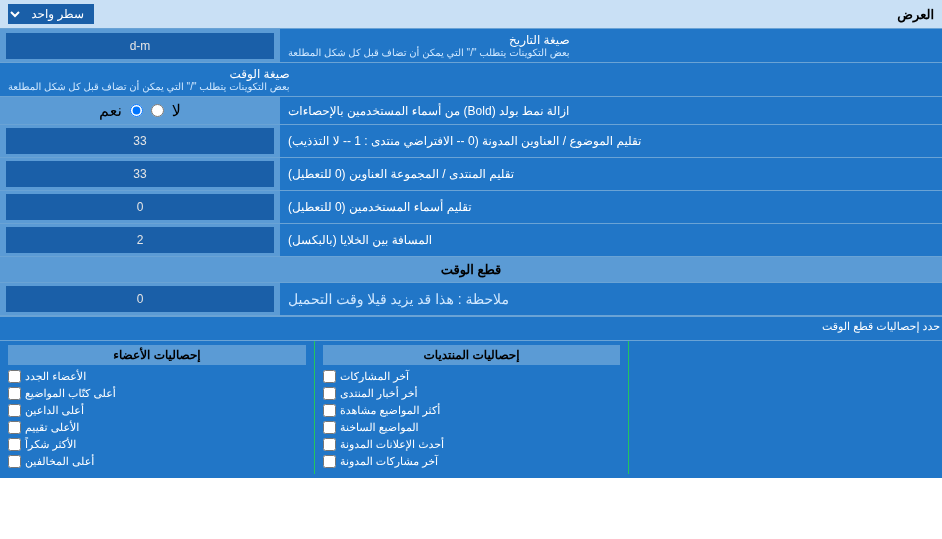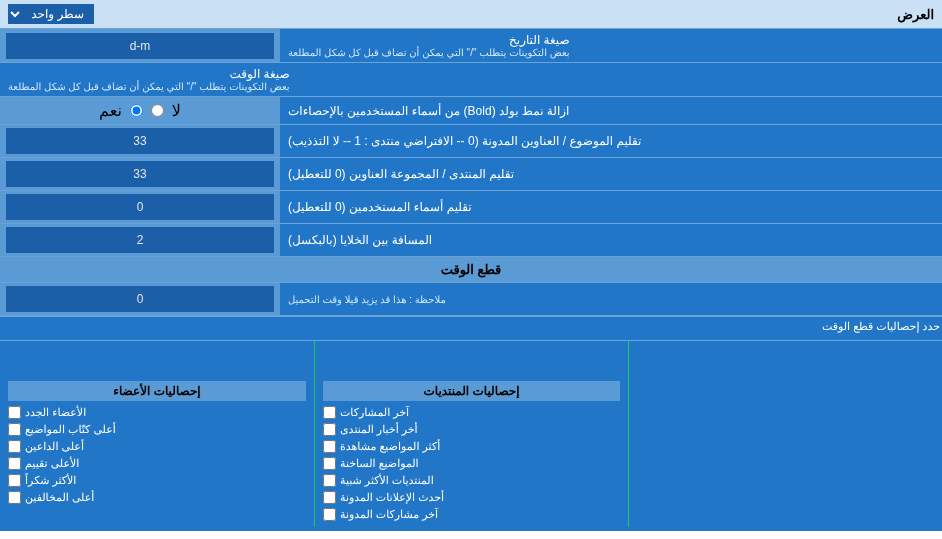--- a/index.html
+++ b/index.html
@@ -117,21 +117,20 @@
       border-left: none;
     }
 
     .stats-col-header {
       background: #5b9bd5;
       color: #000;
       font-weight: bold;
       text-align: center;
       padding: 3px;
       margin-bottom: 3px;
-      margin-top: 36px;
     }
 
     .stats-item {
       display: flex;
       align-items: center;
       gap: 4px;
       padding: 2px 0;
       color: #fff;
       font-size: 11px;
       justify-content: flex-end;
@@ -229,21 +228,21 @@
   <div class="row-input">
     <input type="text" value="2" style="">
   </div>
 </div>
 
 <div class="section-header">قطع الوقت</div>
 
 <div class="row">
   <div class="row-label">
     <div>
-      <small style="color:#d0e8ff;font-size:10px;">ملاحظة : هذا قد يزيد قيلا وقت التحميل</small>
+      <small style="color:#d0e8ff;font-size:14px;">ملاحظة : هذا قد يزيد قيلا وقت التحميل</small>
     </div>
   </div>
   <div class="row-input">
     <input type="text" value="0" style="">
   </div>
 </div>
 
 <div class="limit-section">
   <span>حدد إحصاليات قطع الوقت</span>
 </div>
@@ -266,24 +265,20 @@
       </div>
       <div class="stats-item">
         <span>أكثر المواضيع مشاهدة</span>
         <input type="checkbox" style="">
       </div>
       <div class="stats-item">
         <span>المواضيع الساخنة</span>
         <input type="checkbox" style="">
       </div>
       <div class="stats-item">
-        <span>المنتديات الأكثر شبية</span>
-        <input type="checkbox" style="">
-      </div>
-      <div class="stats-item">
         <span>أحدث الإعلانات المدونة</span>
         <input type="checkbox" style="">
       </div>
       <div class="stats-item">
         <span>آخر مشاركات المدونة</span>
         <input type="checkbox" style="">
       </div>
     </div>
 
     <div class="stats-col" style="background:#2176c7;">

